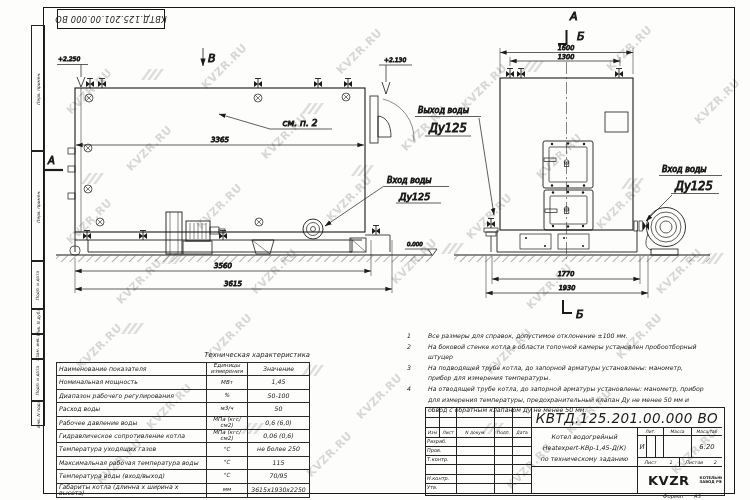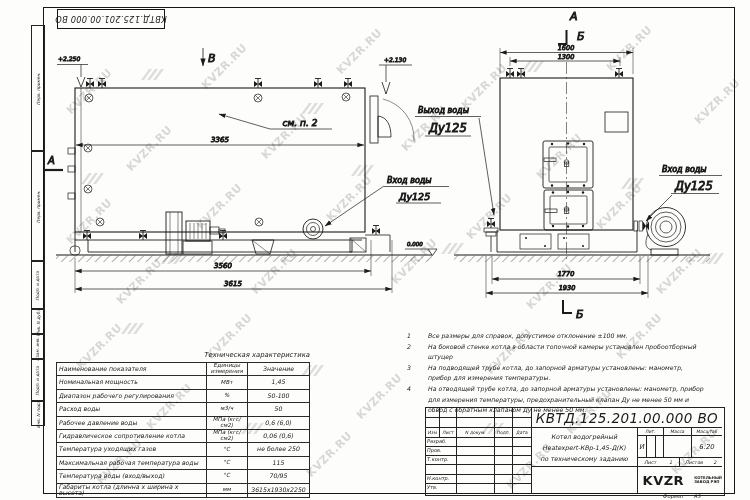--- a/index.html
+++ b/index.html
@@ -37,21 +37,21 @@
   
   .tb{position:absolute;left:425px;top:407px;width:298px;height:87px;border:1px solid #222;z-index:3;}
   .cell{position:absolute;border-right:1px solid #222;border-bottom:1px solid #222;
         box-sizing:border-box;font-size:5px;font-style:italic;overflow:hidden;}
   .cell.nb{border-bottom:none;}
   .cell.nr{border-right:none;}
   .cell.ctr{display:flex;align-items:center;justify-content:center;text-align:center;}
   .desig{font-size:13.5px;font-style:italic;letter-spacing:.4px;white-space:nowrap;}
   .namecell div{text-align:center;font-size:6.3px;font-style:italic;line-height:11px;}
   .sheetrow{display:flex;align-items:center;justify-content:space-around;font-size:4.8px;font-style:italic;}
-  .logorow{display:flex;align-items:center;justify-content:flex-end;gap:10px;}
+  .logorow{display:flex;align-items:center;justify-content:flex-start;gap:10px;}
   .logorow .kv{font-size:13px;font-weight:700;font-style:normal;letter-spacing:.5px;}
   .logorow .sub{font-size:3.8px;font-style:normal;line-height:4.2px;font-weight:700;}
   .fmt{position:absolute;left:612px;top:493px;width:140px;z-index:3;font-size:5.2px;
        font-style:italic;display:flex;gap:10px;justify-content:center;}
 </style>
 </head>
 <body>
 
 <div class="page">
 

